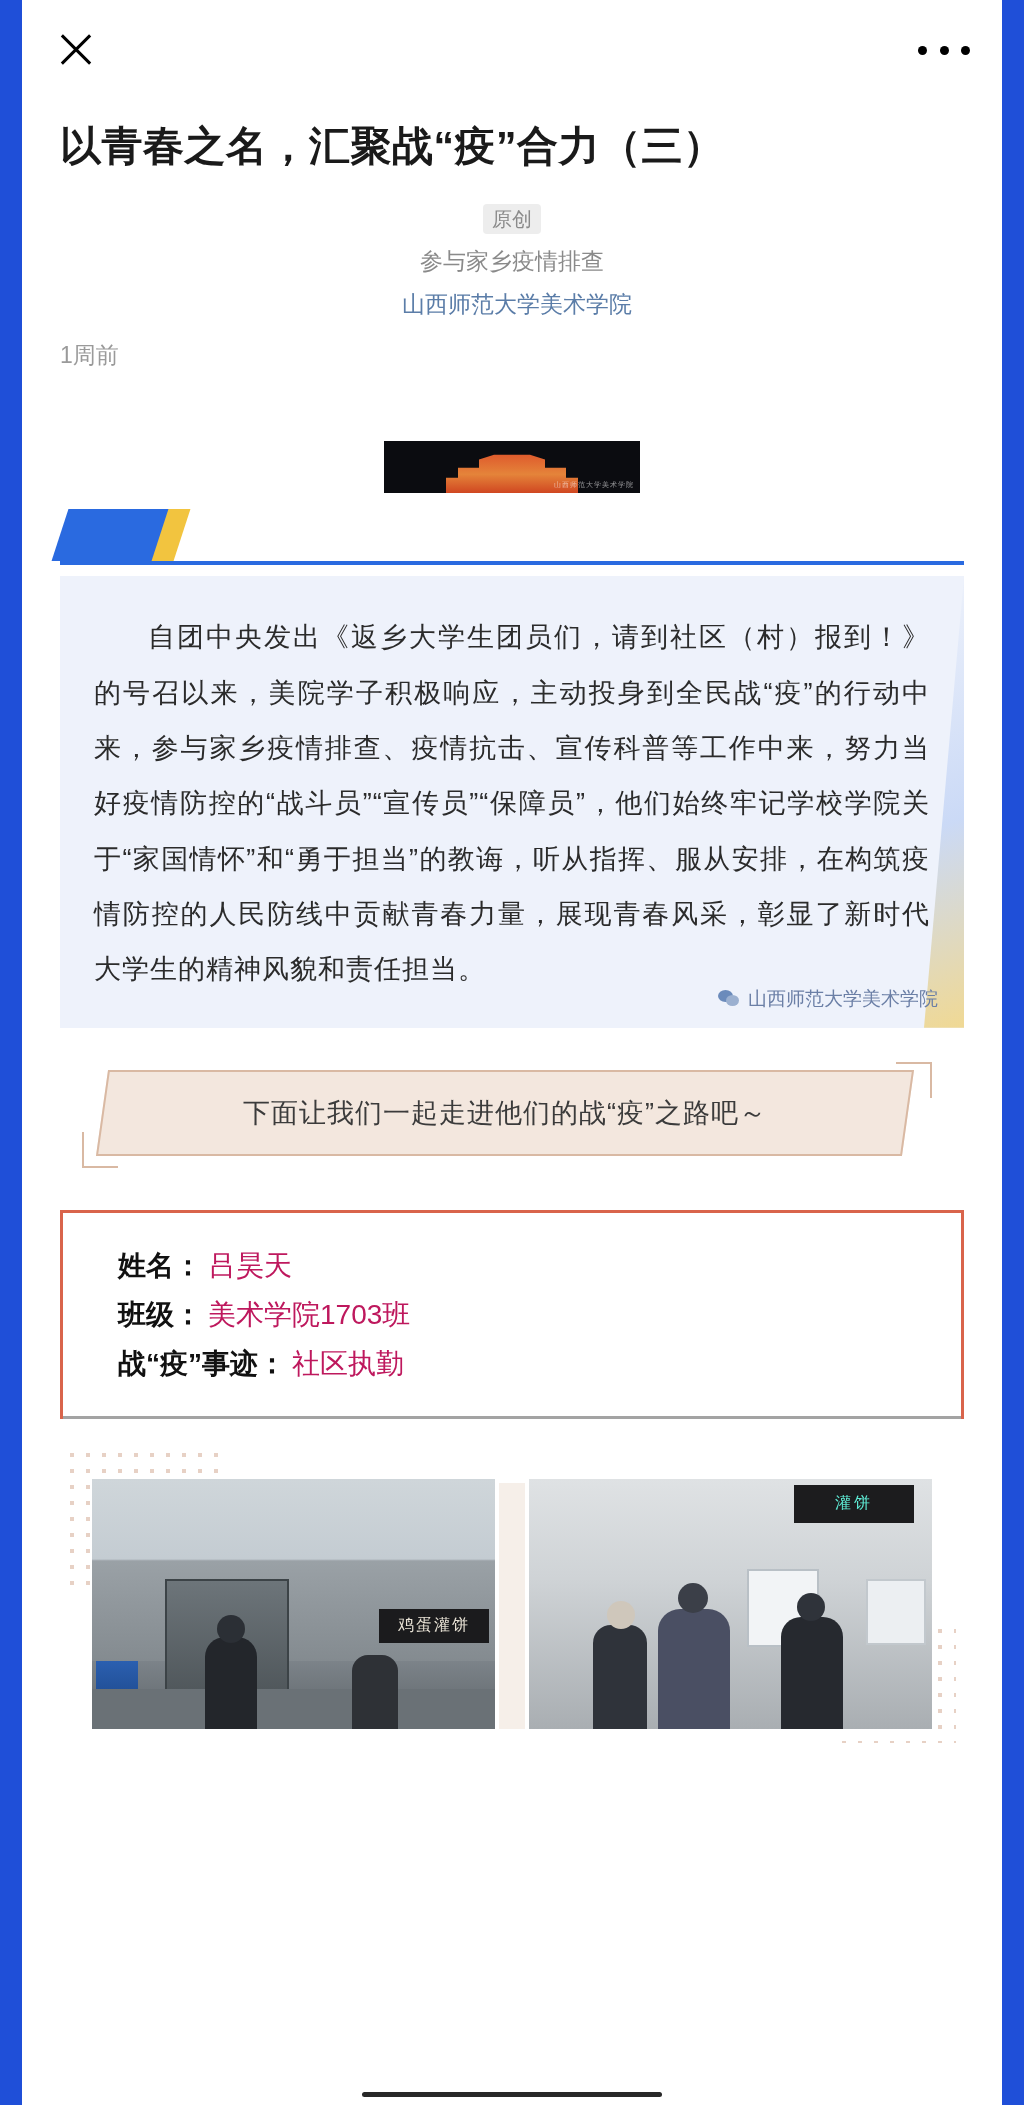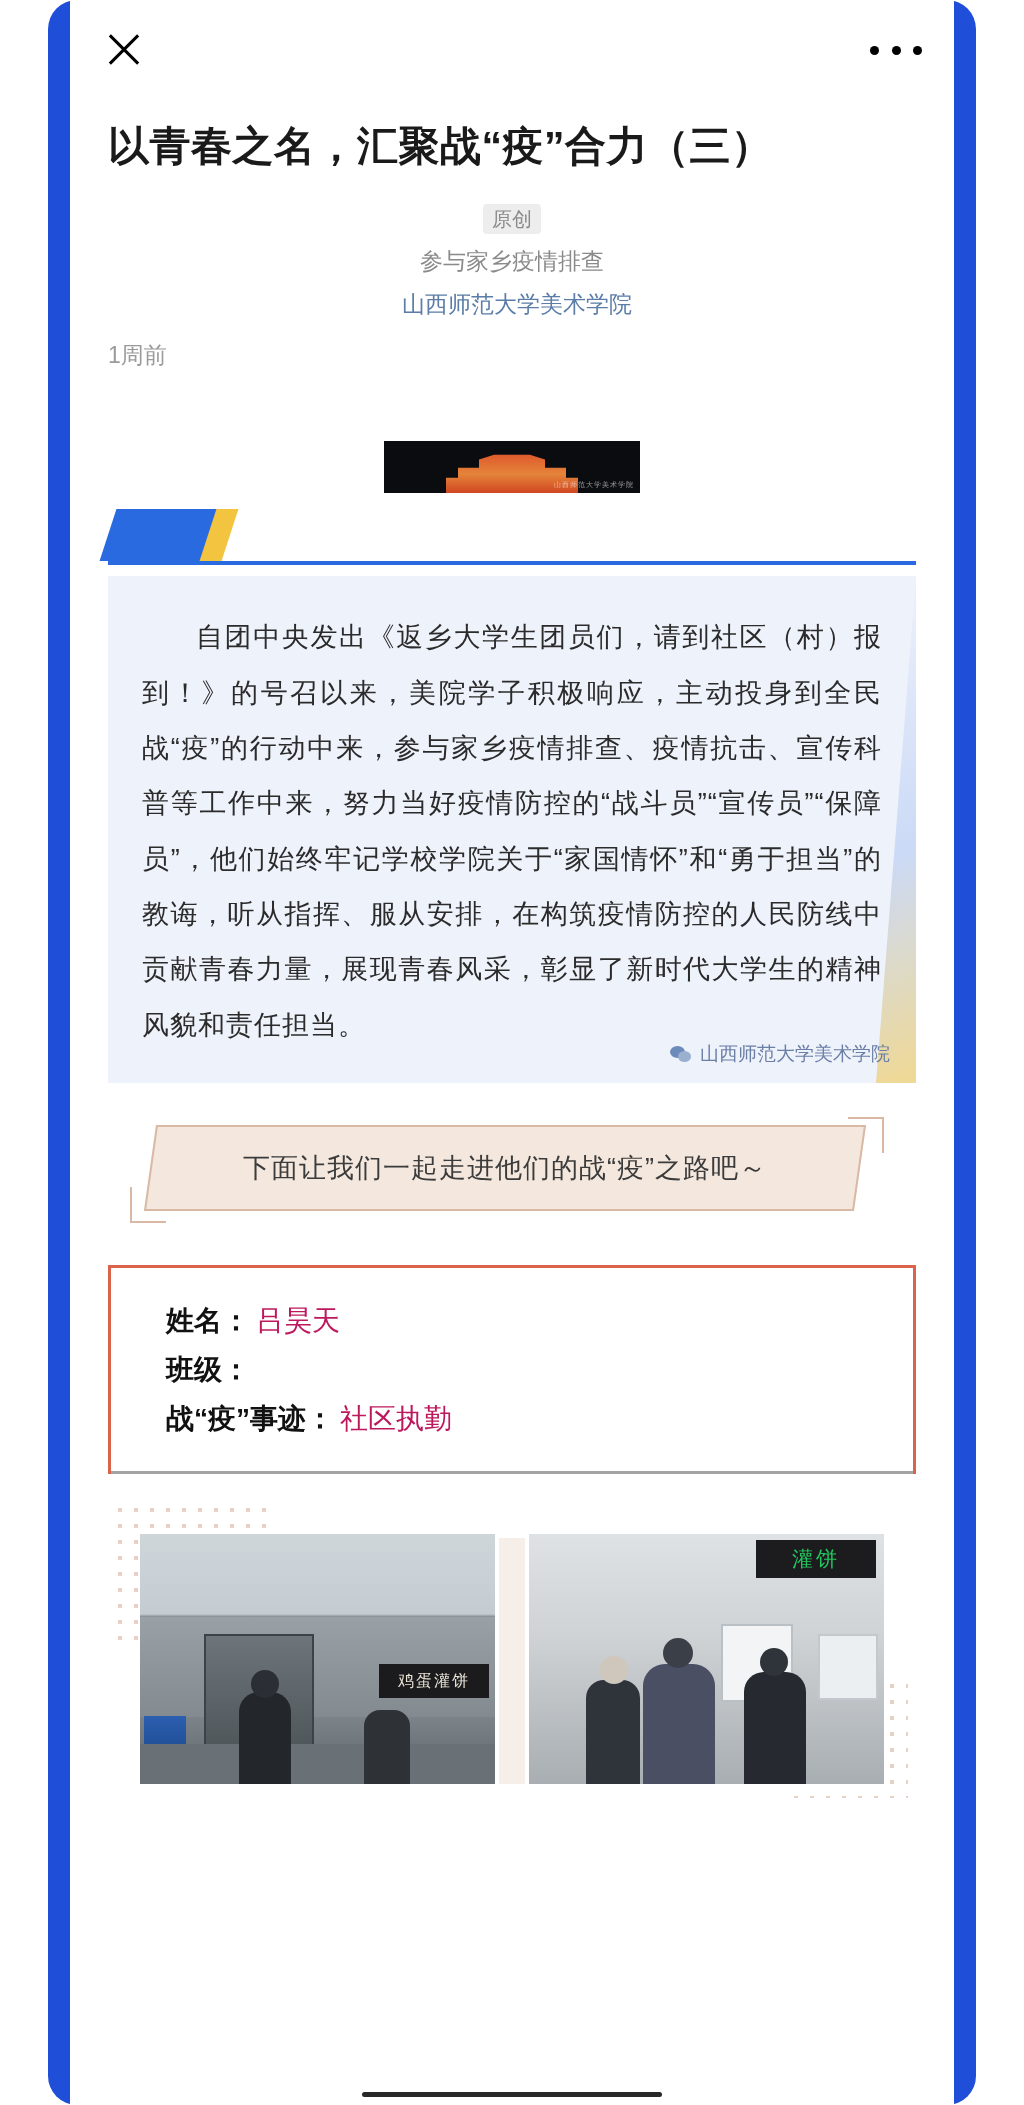--- a/index.html
+++ b/index.html
@@ -5,27 +5,26 @@
   html, body {
     margin: 0;
     padding: 0;
     background: #ffffff;
   }
   body {
     font-family: "Liberation Sans", sans-serif;
   }
   .page {
     position: relative;
-    width: 928px;
+    width: 1024px;
     height: 2105px;
     margin: 0 auto;
     background: #ffffff;
     overflow: hidden;
     box-sizing: border-box;
-    border-radius: 29px;
   }
   
   .rail {
     position: absolute;
     top: 0;
     bottom: 0;
     width: 22px;
     background: #1f4fd8;
     z-index: 50;
   }
@@ -407,22 +406,22 @@
   }
   .p1 .ground {
     position: absolute; left: 0; bottom: 0; width: 100%; height: 16%;
     background: #6a7176;
   }
   
   .p2 {
     background: linear-gradient(to bottom, #dfe2e4 0%, #cfd3d6 40%, #a9aeb2 100%);
   }
   .p2 .banner {
-    position: absolute; right: 8px; top: 6px; width: 120px; height: 38px;
-    background: #1c1c1e; color: #22c55e; font-size: 21px;
+    position: absolute; right: 18px; top: 6px; width: 120px; height: 38px;
+    background: #1c1c1e; color: #5eead4; font-size: 16px;
     display: flex; align-items: center; justify-content: center; letter-spacing: 3px;
   }
   .p2 .board {
     position: absolute; left: 54%; top: 36%; width: 68px; height: 74px;
     background: #f2f4f6; border: 2px solid #b9c0c6;
   }
   .p2 .board2 {
     position: absolute; right: 6px; top: 40%; width: 56px; height: 62px;
     background: #eceff2; border: 2px solid #c2c8cd;
   }
@@ -534,20 +533,21 @@
       <div class="callout-tick-bl"></div>
     </div>
 
     <div class="info-card">
       <div class="info-row">
         <span class="info-label">姓名：</span>
         <span class="info-value">吕昊天</span>
       </div>
       <div class="info-row">
         <span class="info-label">班级：</span>
+        <span class="info-value">美术学院1703班</span>
       </div>
       <div class="info-row">
         <span class="info-label">战“疫”事迹：</span>
         <span class="info-value">社区执勤</span>
       </div>
     </div>
 
     <div class="photo-area">
       <div class="dot-grid"></div>
       <div class="dot-grid-2"></div>

